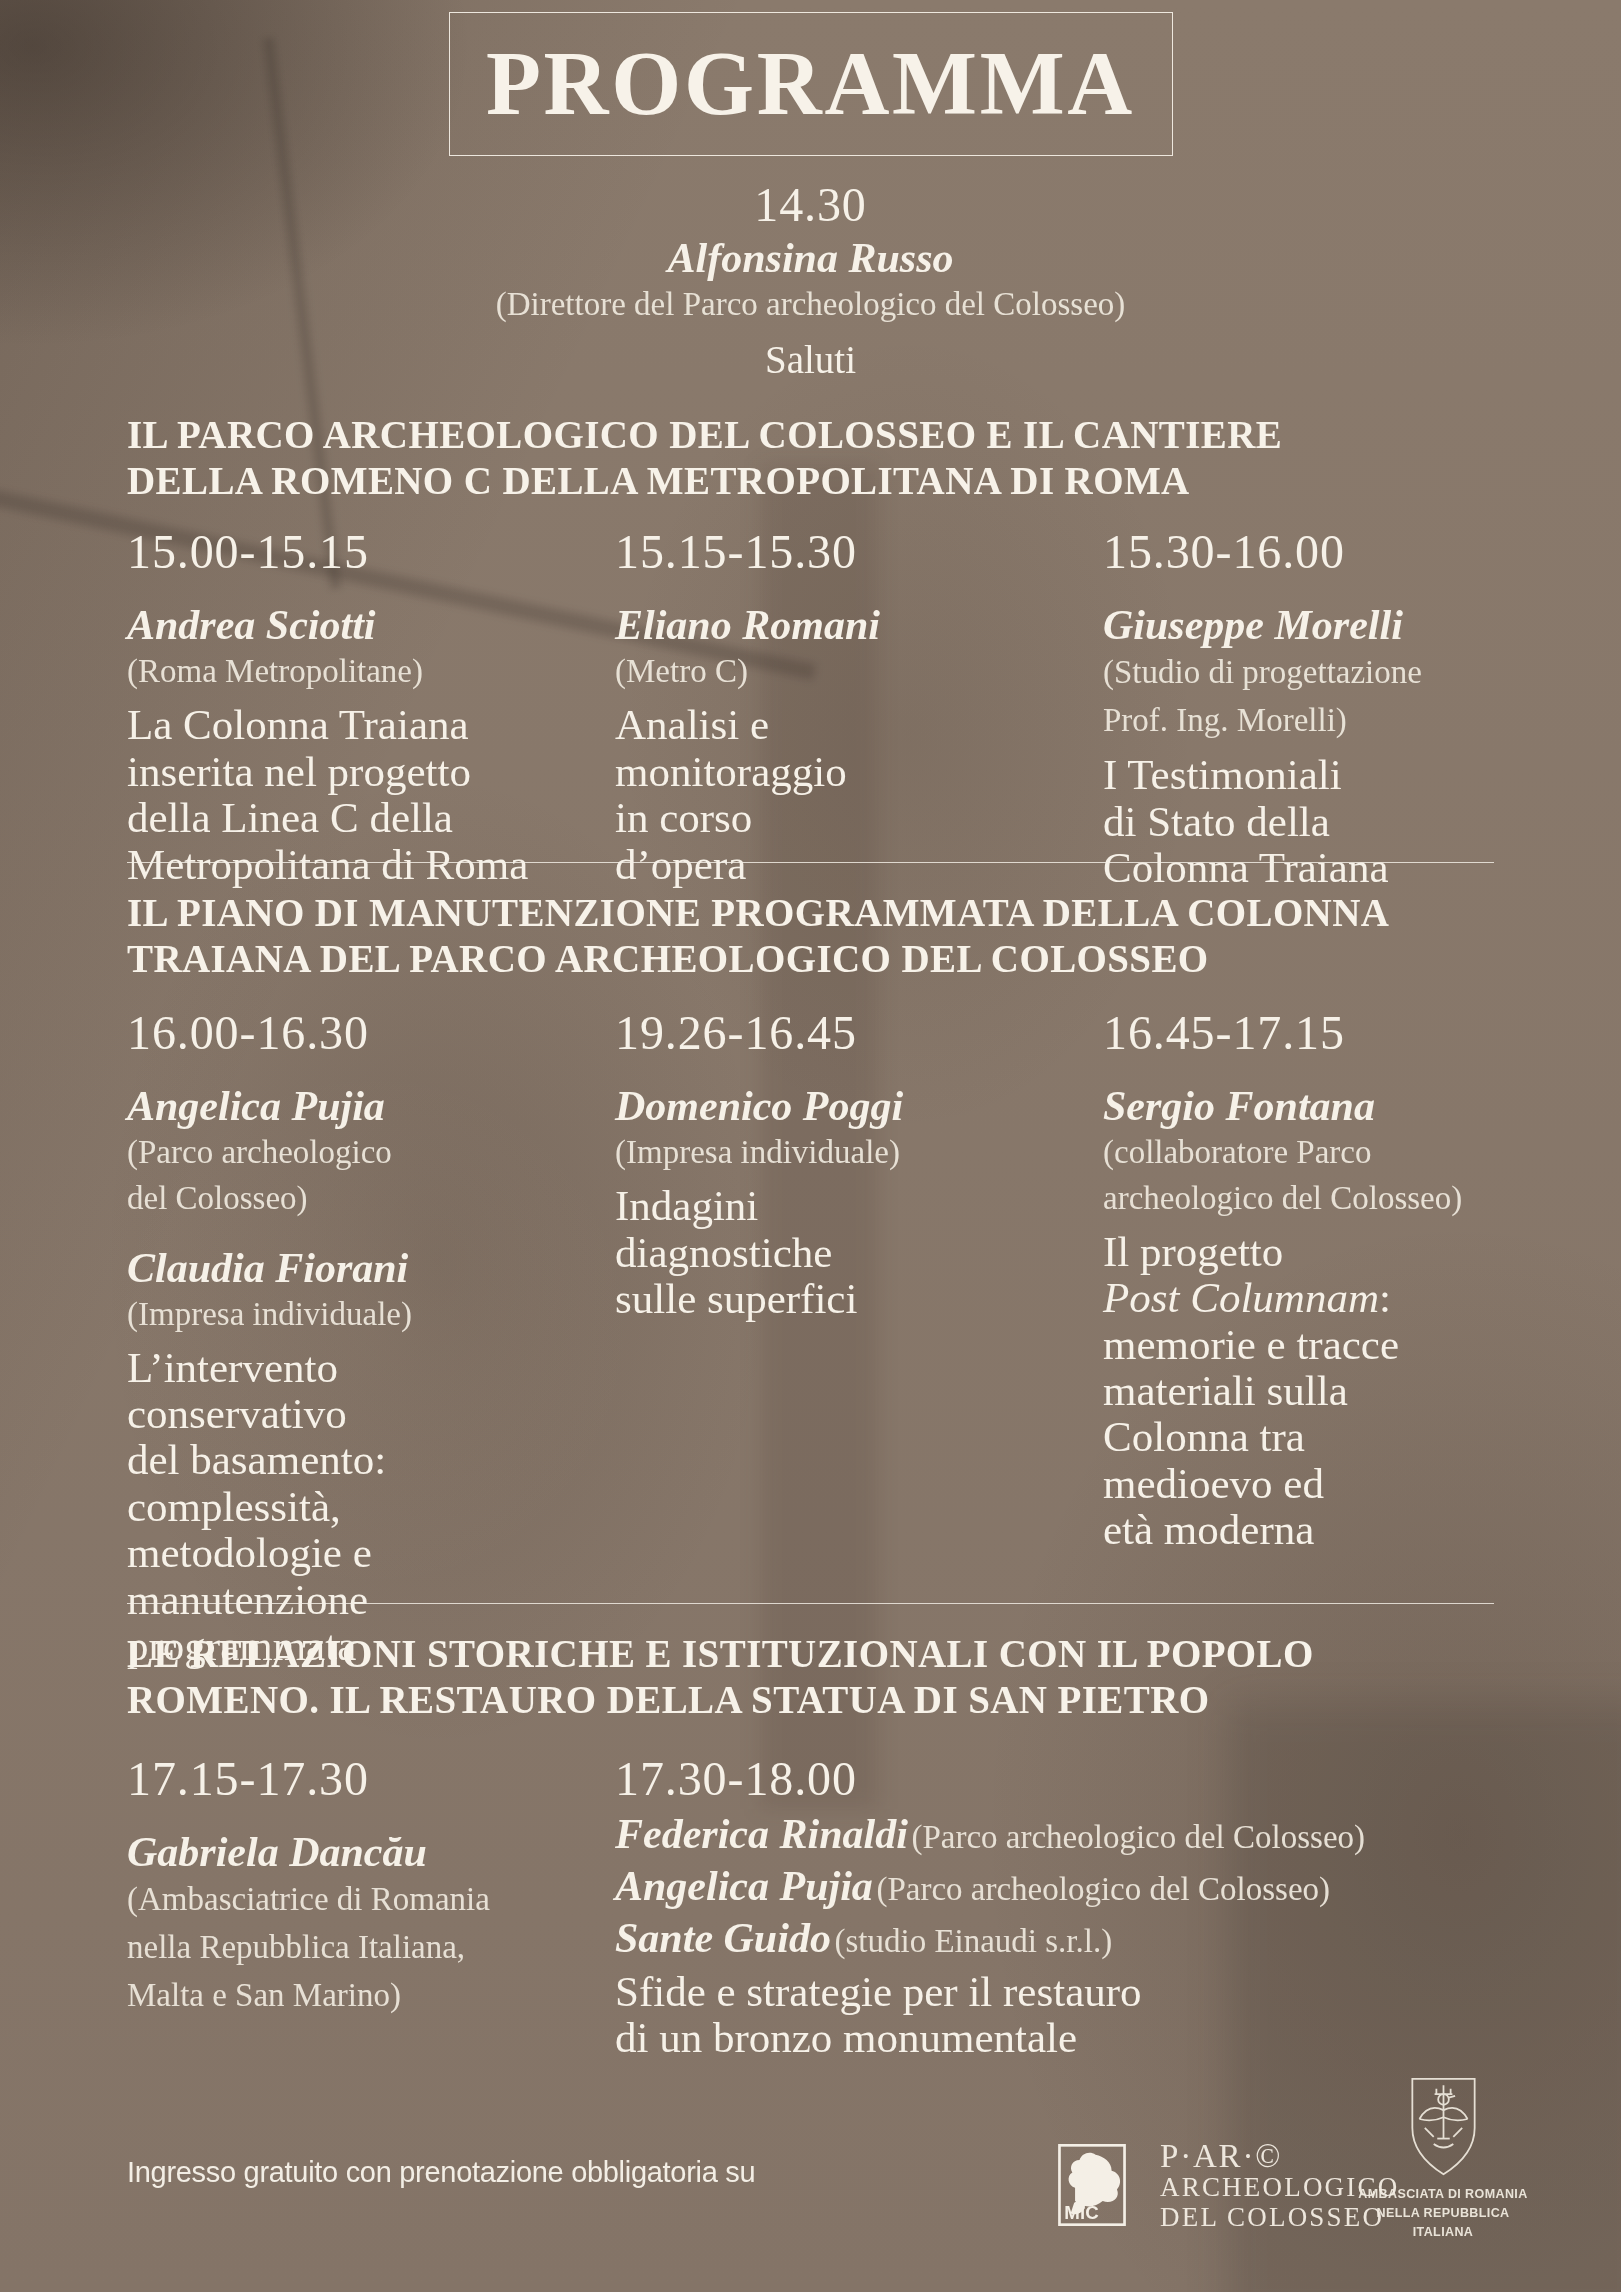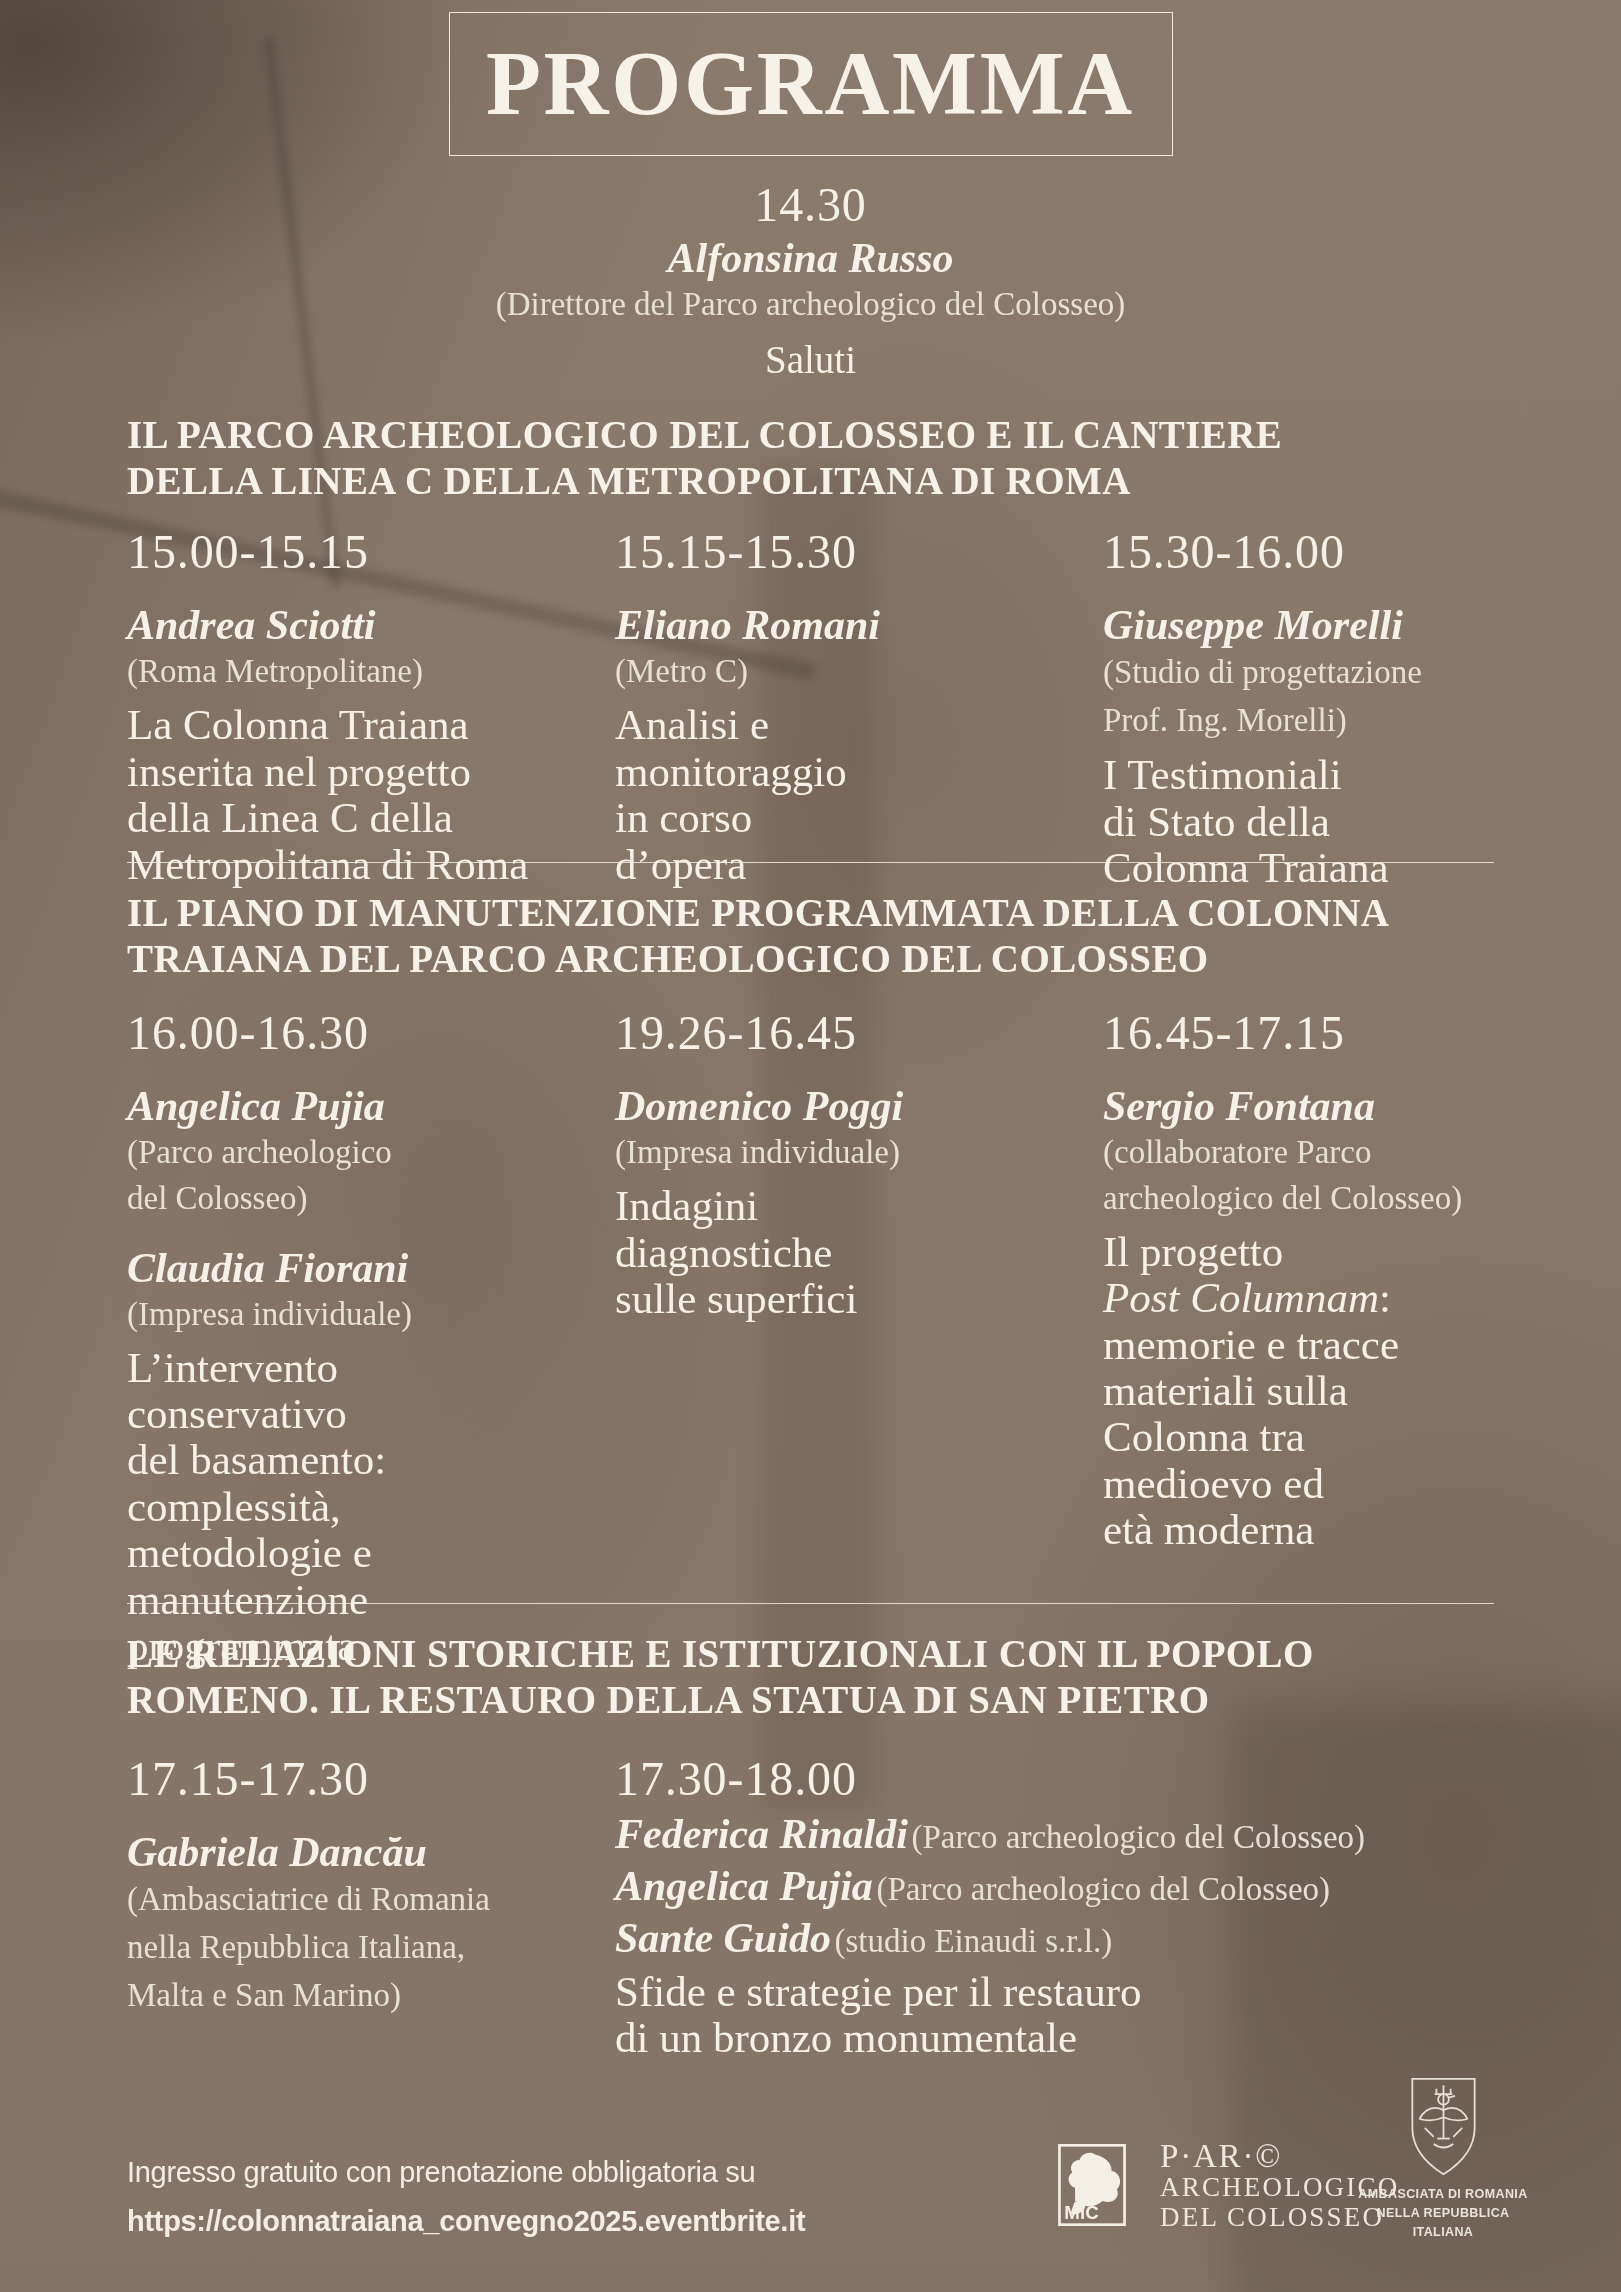--- a/index.html
+++ b/index.html
@@ -84,21 +84,21 @@
   </div>
 
   <div class="abs opening">
     <div class="time">14.30</div>
     <div class="name">Alfonsina Russo</div>
     <div class="aff">(Direttore del Parco archeologico del Colosseo)</div>
     <div class="greeting">Saluti</div>
   </div>
 
   <h2 class="abs sec-heading h2-1 pre">IL PARCO ARCHEOLOGICO DEL COLOSSEO E IL CANTIERE
-DELLA LINEA C DELLA METROPOLITANA DI ROMA</h2>
+DELLA ROMENO C DELLA METROPOLITANA DI ROMA</h2>
 
   <div class="abs col c1 r1">
     <div class="time">15.00-15.15</div>
     <div class="name">Andrea Sciotti</div>
     <div class="aff pre">(Roma Metropolitane)</div>
     <div class="talk-title pre">La Colonna Traiana
 inserita nel progetto
 della Linea C della
 Metropolitana di Roma</div>
   </div>
@@ -179,21 +179,20 @@
     <div class="time">17.30-18.00</div>
     <div class="speaker-line"><span class="name">Federica Rinaldi</span> <span class="aff-inline">(Parco archeologico del Colosseo)</span></div>
     <div class="speaker-line"><span class="name">Angelica Pujia</span> <span class="aff-inline">(Parco archeologico del Colosseo)</span></div>
     <div class="speaker-line"><span class="name">Sante Guido</span> <span class="aff-inline">(studio Einaudi s.r.l.)</span></div>
     <div class="talk-title pre">Sfide e strategie per il restauro
 di un bronzo monumentale</div>
   </div>
 
   <div class="abs footer">
     <div>Ingresso gratuito con prenotazione obbligatoria su</div>
-    <div class="url">https://colonnatraiana_convegno2025.eventbrite.it</div>
   </div>
 
   <div class="abs mic">
     <svg width="68" height="82" viewBox="0 0 76 92">
       <rect x="1.5" y="1.5" width="73" height="89" fill="none" stroke="#f4efe6" stroke-width="3"></rect>
       <path fill="#f4efe6" d="M42,12 C35,7 26,11 24,18 C16,18 12,26 16,32 C9,36 11,47 19,49 L19,64 C28,72 41,72 50,64 C61,68 70,60 66,51 C73,43 69,32 60,30 C60,20 51,14 42,12 Z M30,54 C26,60 22,64 18,66 L14,78 C20,80 26,78 30,72 Z"></path>
       <text x="7" y="84" font-family="Liberation Sans, sans-serif" font-size="21" font-weight="bold" fill="#f4efe6">MiC</text>
     </svg>
   </div>
 

